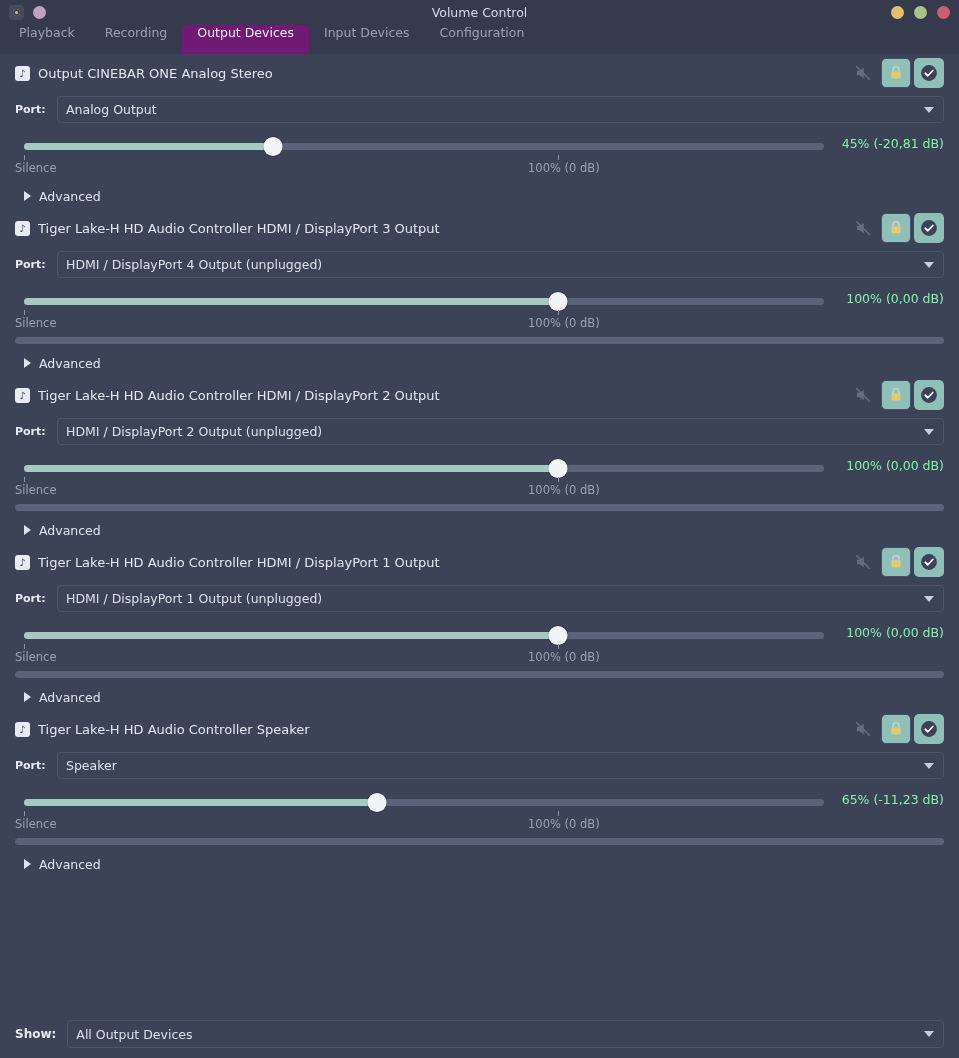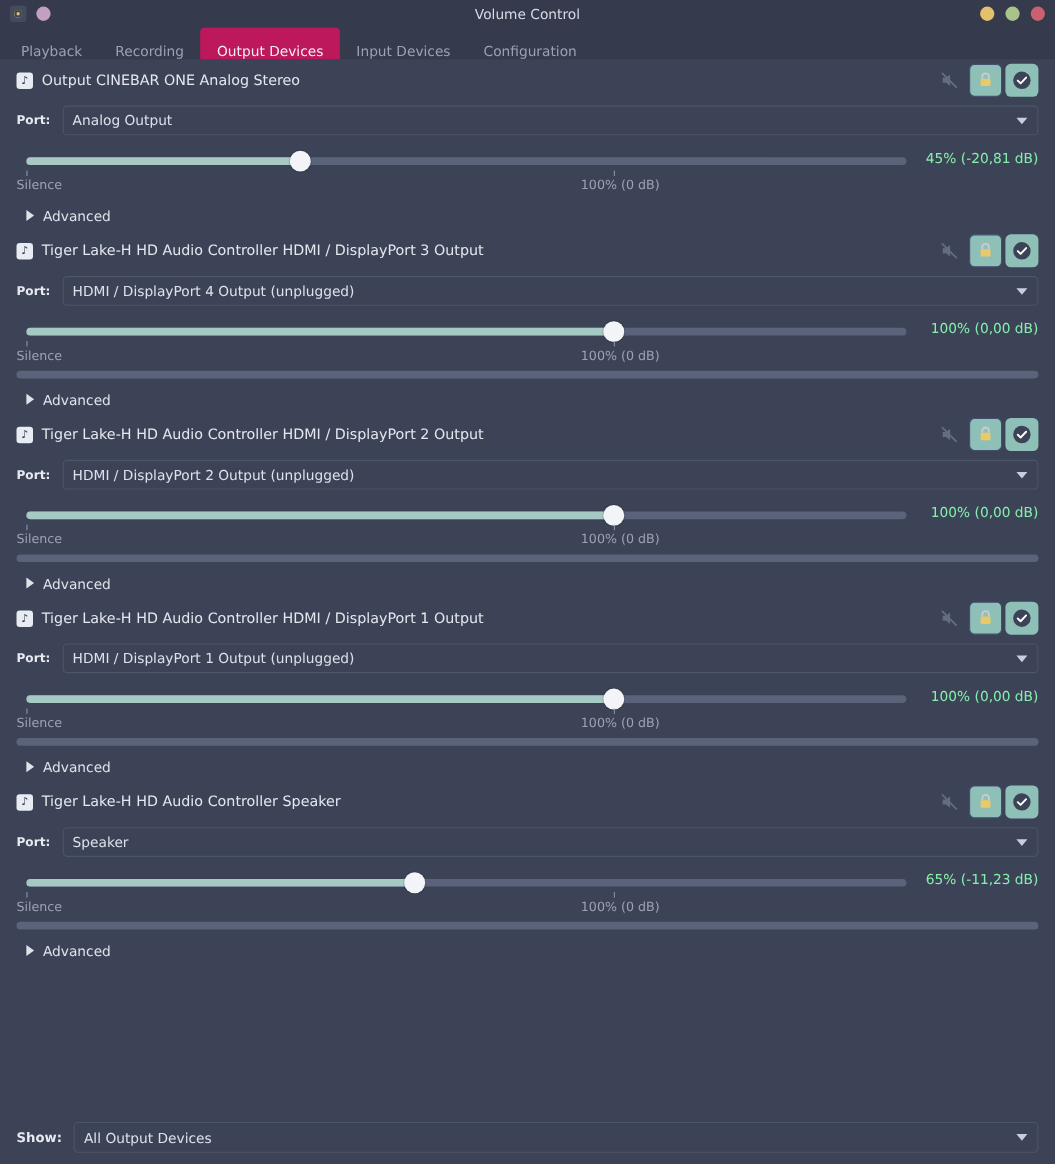--- a/index.html
+++ b/index.html
@@ -82,29 +82,29 @@
   .tabbar {
     height: 29px;
     background: #353b4d;
     display: flex;
     align-items: stretch;
     padding-left: 4px;
     box-sizing: border-box;
   }
   .tab {
     display: flex;
-    align-items: flex-end;
+    align-items: flex-start;
     padding: 0 15px;
     font-size: 12.5px;
     color: #9aa2b4;
     border-radius: 4px 4px 0 0;
     cursor: default;
   }
   .tab.active {
-    background: #be185d;
+    background: #701a75;
     color: #eef0f5;
   }
 
   
   .content {
     background: #3c4356;
     height: 1004px;
     position: relative;
     overflow: hidden;
   }

